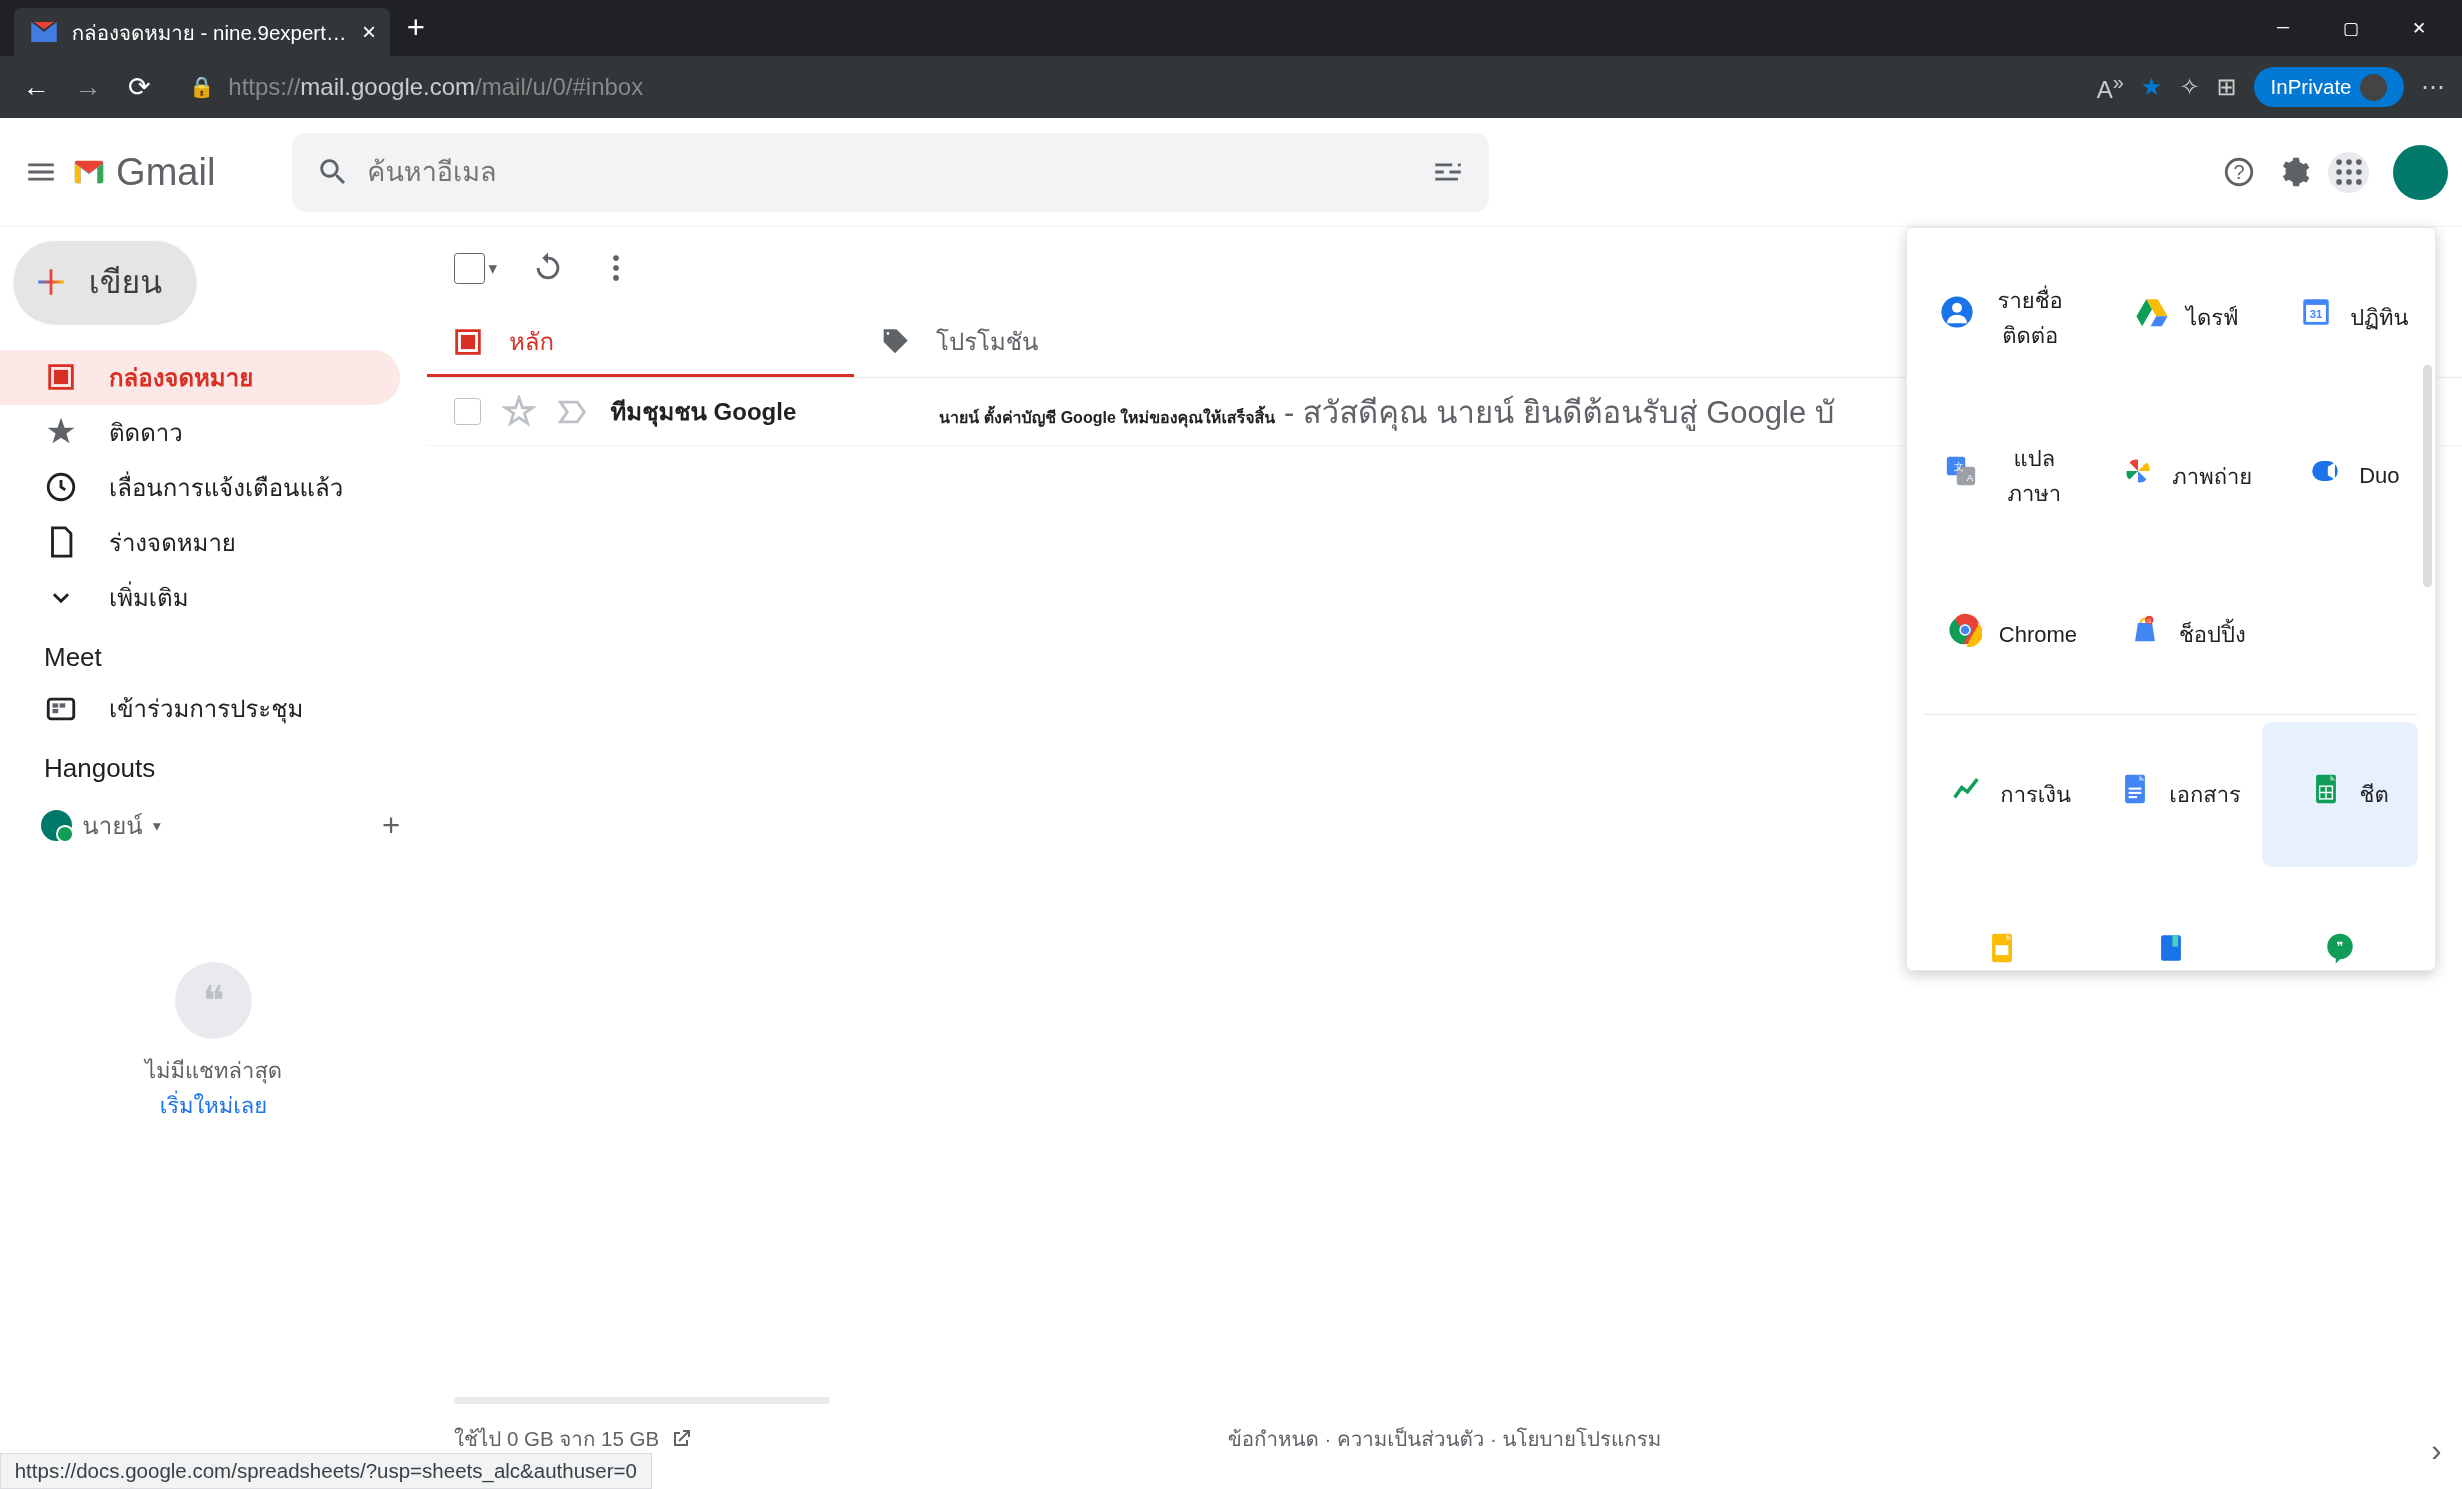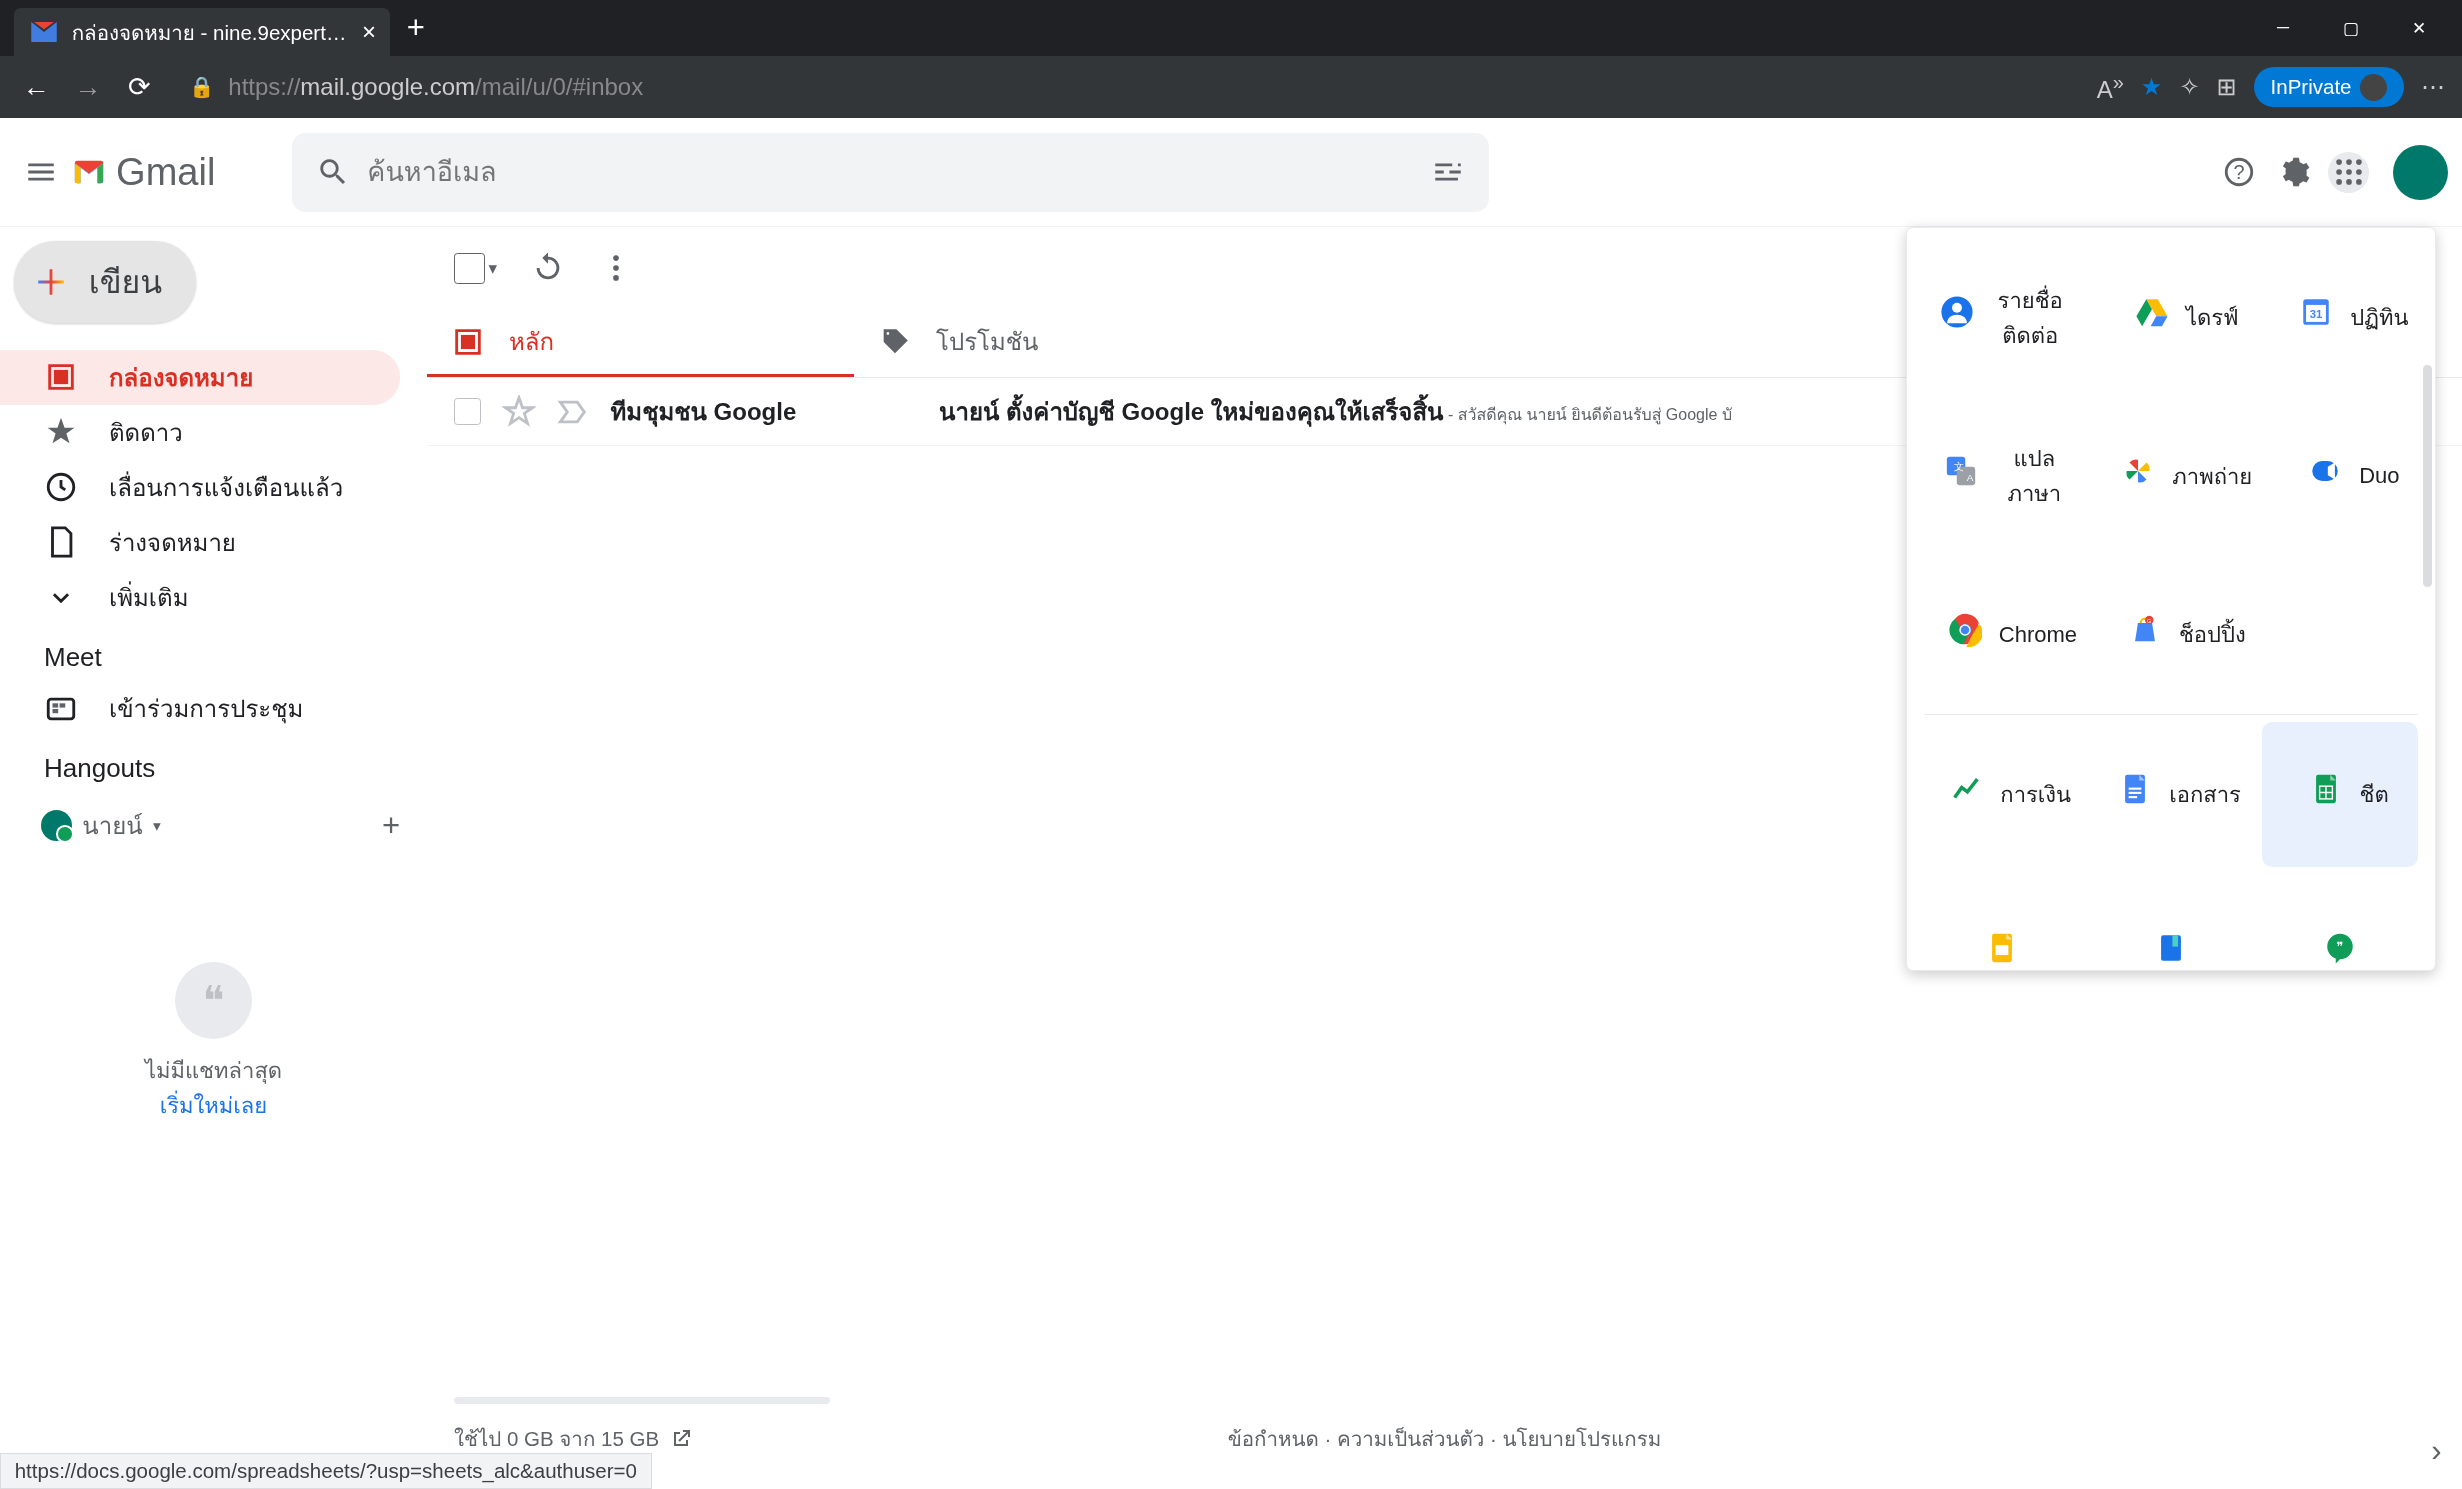--- a/index.html
+++ b/index.html
@@ -66,22 +66,22 @@
 .dropdown-arrow { color: #5f6368; font-size: 17px; }
 
 .tabs { display: flex; border-bottom: 0.9px solid #e8eaed; }
 .tab-item { flex: 1; max-width: 427px; height: 68px; display: flex; align-items: center; gap: 24px; padding-left: 24px; font-size: 24px; color: #5f6368; cursor: pointer; border-bottom: 3.4px solid transparent; }
 .tab-item.active { color: #d93025; border-bottom-color: #d93025; }
 .tab-item.active svg { fill: #d93025; }
 .tab-item svg { fill: #5f6368; }
 
 .mail-row { height: 68px; display: flex; align-items: center; padding: 0 27px; gap: 20.5px; border-bottom: 0.9px solid #f1f3f4; cursor: pointer; }
 .mail-sender { font-size: 24px; font-weight: 700; color: #202124; width: 308px; }
-.mail-subject { font-size: 24px; font-weight: 700; color: #202124; }
-.mail-preview { font-size: 16px; color: #5f6368; }
+.mail-subject { font-size: 16px; font-weight: 700; color: #202124; }
+.mail-preview { font-size: 31px; color: #5f6368; }
 
 .footer { margin-top: auto; padding: 17px 27px 34px; display: flex; align-items: center; font-size: 20.5px; color: #5f6368; }
 .footer-bar { height: 6.8px; width: 376px; background: #e8eaed; border-radius: 3.4px; position: absolute; bottom: 85px; left: 27px; }
 .footer-center { position: absolute; left: 50%; transform: translateX(-50%); }
 .footer-link { color: #5f6368; }
 
 
 .apps-popup { position: absolute; top: 227px; right: 26px; width: 530px; height: 744px; background: #fff; border: 0.9px solid #e8eaed; border-radius: 6.8px; box-shadow: 0 3.4px 13.7px rgba(0,0,0,0.2); padding: 17px; overflow: hidden; }
 .apps-grid { display: grid; grid-template-columns: repeat(3, 1fr); gap: 13.7px; }
 .app-item { display: flex; align-items: center; justify-content: center; padding: 13.7px 6.8px; border-radius: 10.3px; cursor: pointer; height: 145px; }

